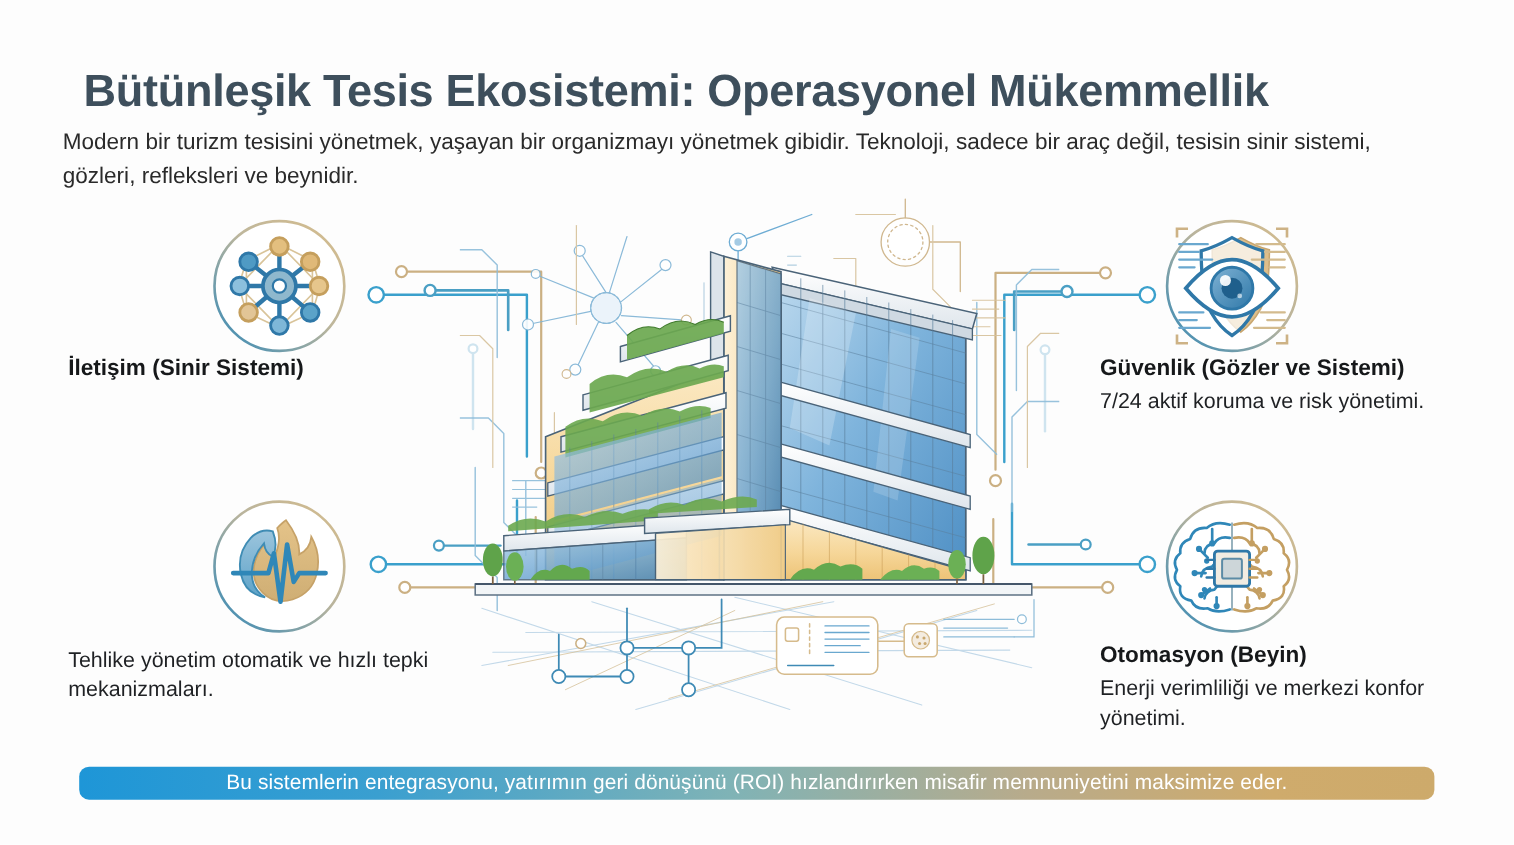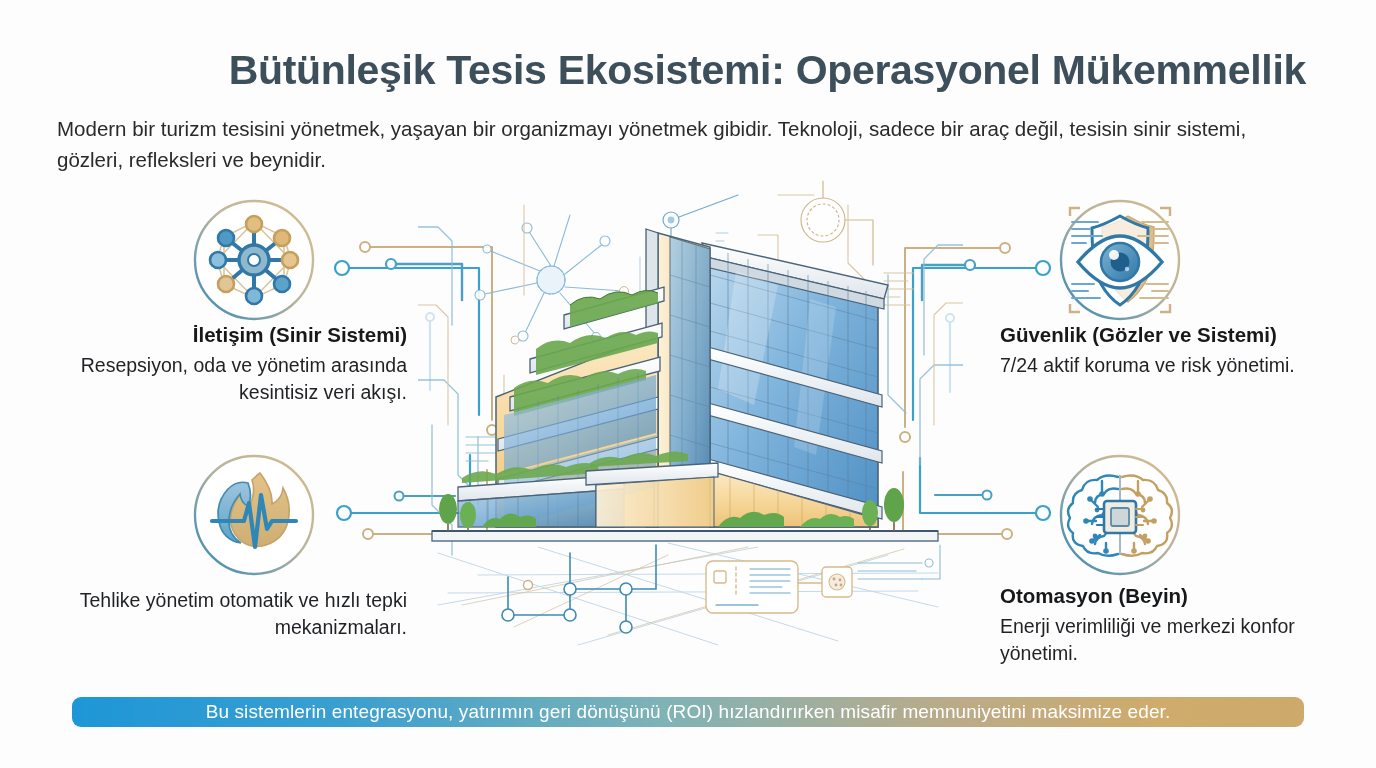--- a/index.html
+++ b/index.html
@@ -17,29 +17,28 @@
     width: 1376px;
     height: 768px;
     background: #fdfdfd;
     overflow: hidden;
   }
 
   
   #page-title {
     position: absolute;
     left: 76px;
-    top: 48px;
+    top: 60px;
     width: 1230px;
     font-size: 41px;
     font-weight: bold;
     letter-spacing: -0.3px;
     color: #3e4f5c;
     line-height: 1.1;
     white-space: nowrap;
-    text-align: right;
   }
 
   #page-subtitle {
     position: absolute;
     left: 57px;
     top: 113px;
     width: 1240px;
     font-size: 20.5px;
     color: #2a2a2a;
     line-height: 1.52;
@@ -53,21 +52,21 @@
     width: 545px;
     height: 512px;
   }
   #illustration svg { display: block; width: 100%; height: 100%; }
 
   
   .feature {
     position: absolute;
     width: 345px;
   }
-  .feature.left  { text-align: right; }
+  .feature.left  { text-align: left; }
   .feature.right { text-align: left; }
 
   .icon-badge {
     position: absolute;
     width: 128px;
     height: 128px;
     border-radius: 50%;
   }
   .icon-badge svg { display: block; width: 128px; height: 128px; }
 
@@ -521,21 +520,20 @@
         <circle cx="64" cy="28" r="8" fill="#e3bf7f"></circle>
         <circle cx="92" cy="42" r="8" fill="#e0b978"></circle>
         <circle cx="100" cy="64" r="8" fill="#e6c68c"></circle>
         <circle cx="36" cy="88" r="8" fill="#e2c596"></circle>
       </g>
     </svg>
   </div>
 
   <div class="feature left" id="feature-communication">
     <div class="feature-title">İletişim (Sinir Sistemi)</div>
-    <div class="feature-desc">Resepsiyon, oda ve yönetim arasında kesintisiz veri akışı.</div>
   </div>
 
   <div class="icon-badge" id="badge-emergency">
     <svg viewBox="0 0 128 128" xmlns="http://www.w3.org/2000/svg">
       <defs>
         <linearGradient id="ringB" x1="1" y1="0" x2="0" y2="1">
           <stop offset="0%" stop-color="#d7bd8c"></stop>
           <stop offset="45%" stop-color="#b9b49d"></stop>
           <stop offset="100%" stop-color="#2f87b8"></stop>
         </linearGradient>

